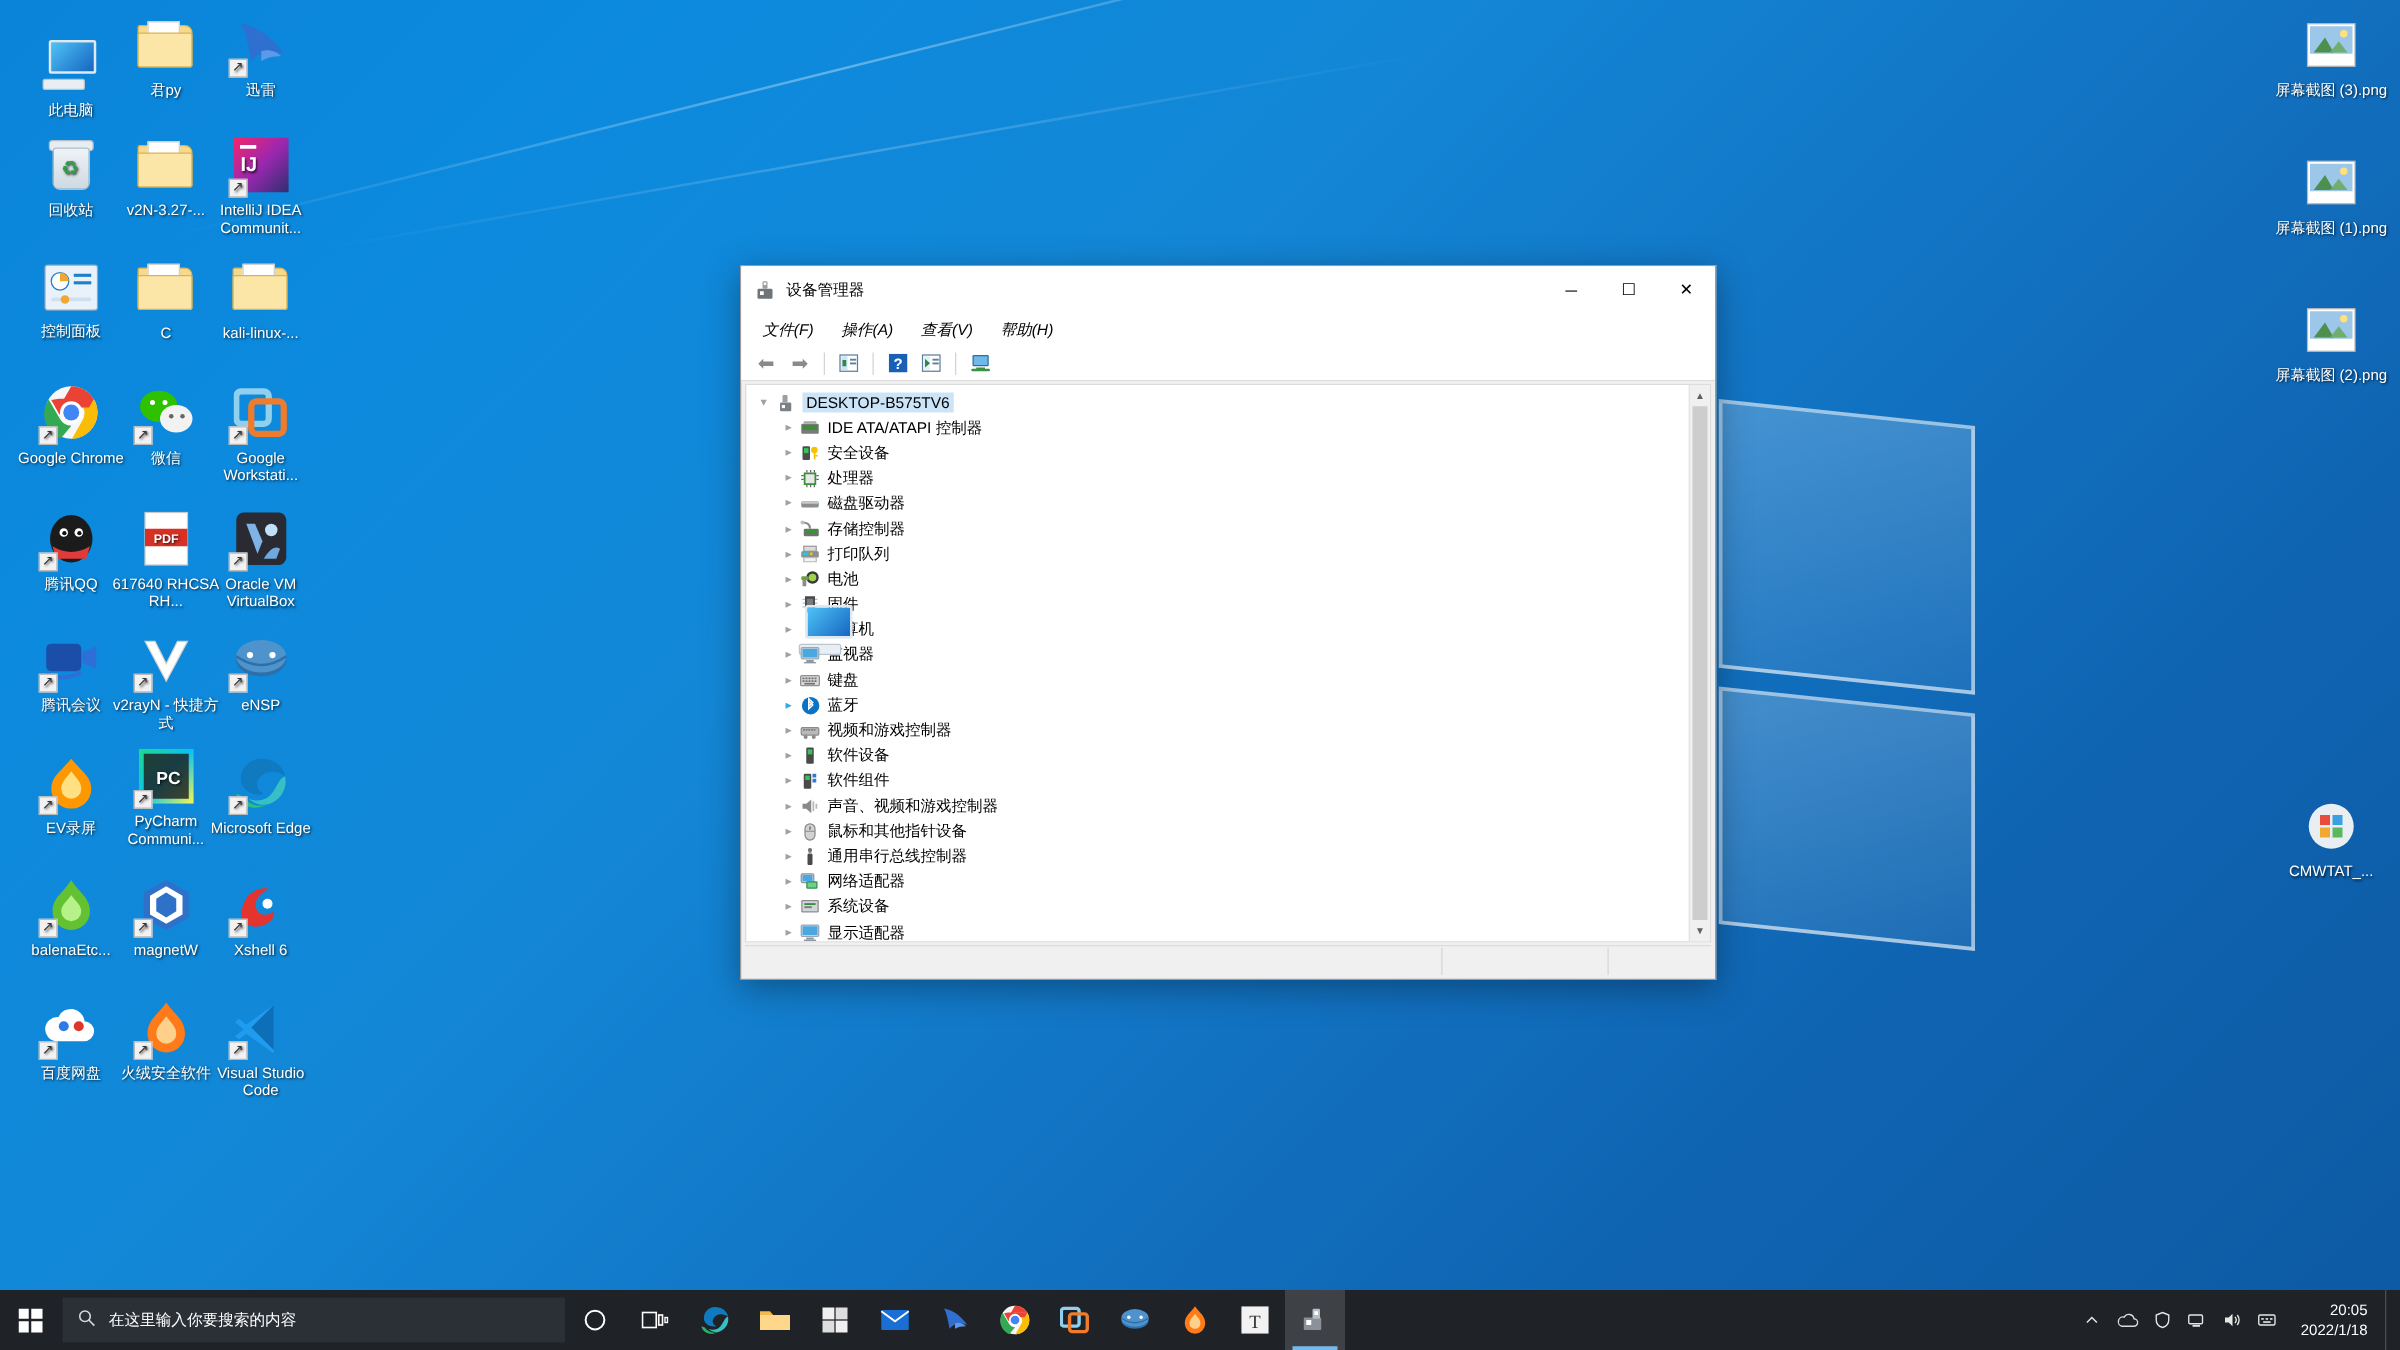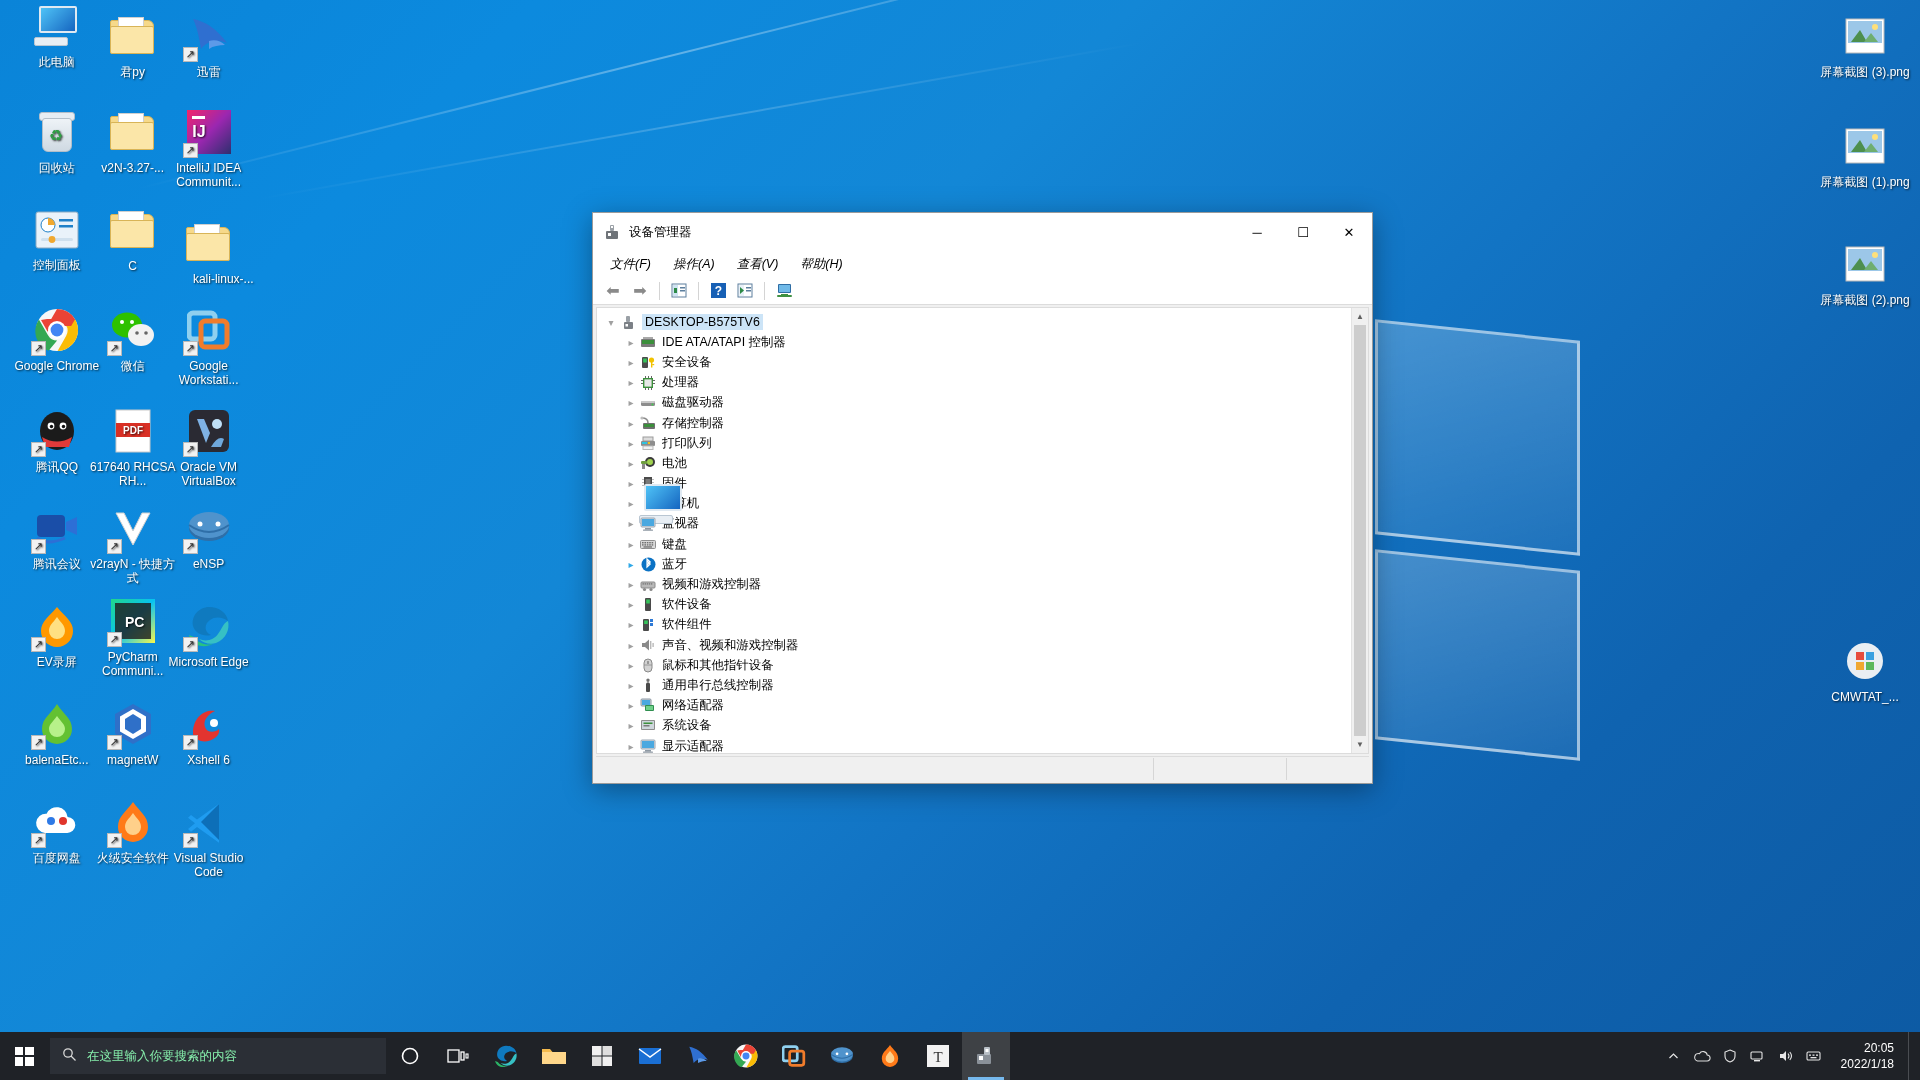--- a/index.html
+++ b/index.html
@@ -141,23 +141,23 @@
   
   #taskbar {
     position: absolute; left: 0; bottom: 0; width: 1920px; height: 48px;
     background: #1f2227; display: flex; align-items: center; color: #fff;
     font-size: 12px;
   }
   .startbtn { width: 48px; height: 48px; display:flex; align-items:center; justify-content:center; }
   .winlogo { width: 19px; height: 19px; display:grid; grid-template-columns: 1fr 1fr; grid-template-rows: 1fr 1fr; gap: 2px; }
   .winlogo i { background: #fff; display:block; }
   .searchbox {
-    width: 336px; height: 36px; background: #2b2f36; margin-left: 2px;
+    width: 402px; height: 36px; background: #2b2f36; margin-left: 2px;
     display: flex; align-items: center; padding: 0 12px; gap: 10px;
-    color: #86efac; font-size: 12.5px;
+    color: #ffffff; font-size: 12.5px;
   }
   .tbicon {
     width: 48px; height: 48px; display:flex; align-items:center; justify-content:center;
     position: relative;
   }
   .tbicon.active { background: rgba(255,255,255,.14); }
   .tbicon.active::after {
     content:''; position:absolute; bottom:0; left:6px; right:6px; height:3px; background:#76b9ed;
   }
   .tray { margin-left: auto; display:flex; align-items:center; height:48px; padding-right: 4px; gap: 2px; }
@@ -175,21 +175,21 @@
   <div class="beam b1"></div>
   <div class="beam b2"></div>
   <div class="wp">
     <div class="pane p1"></div>
       <div class="pane p2"></div>
     <div class="pane p3"></div>
       <div class="pane p4"></div>
   </div>
 
   <div id="left-icons" class="icon-grid">
-      <div class="dicon" style="left: 11.796px; top: 2px;">
+      <div class="dicon" style="left: 11.796px; top: 28px;">
         <div class="glyph">
           <div class="monitor">
             <div class="scr"></div>
             <div class="kb"></div>
           </div>
         </div>
         <span class="label">此电脑</span>
       </div>
       <div class="dicon" style="left: 87.715px; top: 12.245px;">
         <div class="glyph">
@@ -266,21 +266,21 @@
       <div class="dicon" style="left: 87.715px; top: 205.716px;">
         <div class="glyph">
           <div class="folder">
             <div class="back"></div>
             <div class="page"></div>
             <div class="front"></div>
           </div>
         </div>
         <span class="label">C</span>
       </div>
-      <div class="dicon" style="left: 163.634px; top: 219px; text-align: right;">
+      <div class="dicon" style="left: 163.634px; top: 206px;">
         <div class="glyph">
           <div class="folder">
             <div class="back"></div>
             <div class="page"></div>
             <div class="front"></div>
           </div>
         </div>
         <span class="label">kali-linux-...</span>
       </div>
       <div class="dicon" style="left: 11.796px; top: 306.125px;">

